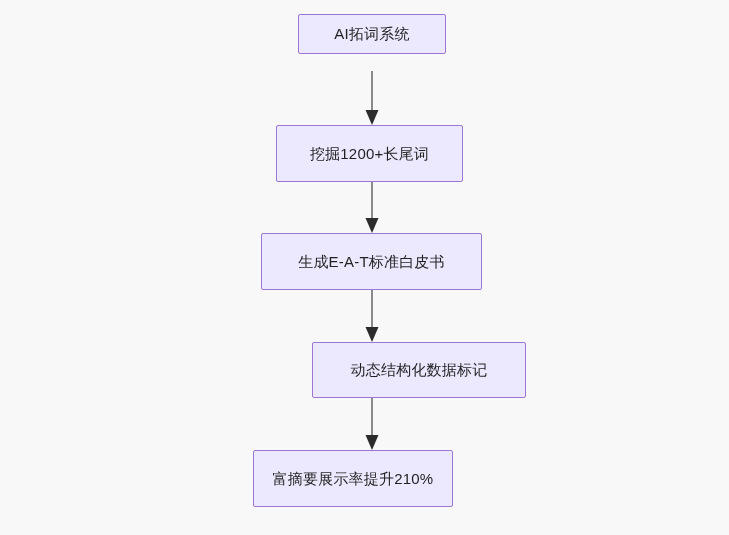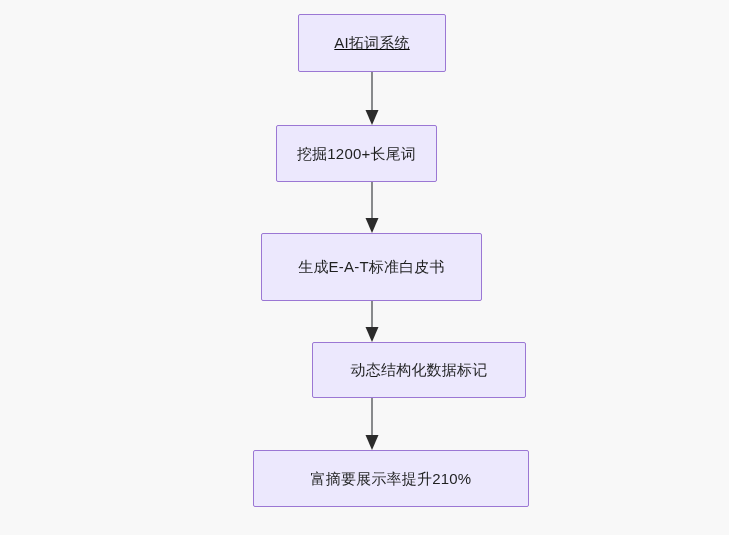--- a/index.html
+++ b/index.html
@@ -76,33 +76,33 @@
     <g>
       <line class="edge-line" x1="372" y1="290" x2="372" y2="333"></line>
       <polygon class="edge-head" points="372,342 365.5,327 378.5,327"></polygon>
     </g>
     <g>
       <line class="edge-line" x1="372" y1="398" x2="372" y2="441"></line>
       <polygon class="edge-head" points="372,450 365.5,435 378.5,435"></polygon>
     </g>
   </svg>
 
-  <div class="node" style="left:298px; top:14px; width:148px; height:58px;text-decoration:underline;">
+  <div class="node" style="left:298px; top:14px; width:148px; height:40px;">
     <span class="node-label">AI拓词系统</span>
   </div>
 
-  <div class="node" style="left:276px; top:125px; width:161px; height:57px;text-align:center;">
+  <div class="node" style="left:276px; top:125px; width:187px; height:57px;text-align:center;">
     <span class="node-label">挖掘1200+长尾词</span>
   </div>
 
-  <div class="node" style="left:261px; top:233px; width:221px; height:68px;">
+  <div class="node" style="left:261px; top:233px; width:221px; height:57px;">
     <span class="node-label">生成E-A-T标准白皮书</span>
   </div>
 
   <div class="node" style="left:264px; top:342px; width:214px; height:56px;margin-left:48px;">
     <span class="node-label">动态结构化数据标记</span>
   </div>
 
-  <div class="node" style="left:253px; top:450px; width:276px; height:57px;">
+  <div class="node" style="left:253px; top:450px; width:200px; height:57px;">
     <span class="node-label">富摘要展示率提升210%</span>
   </div>
 
 </div>
 
 </body></html>

